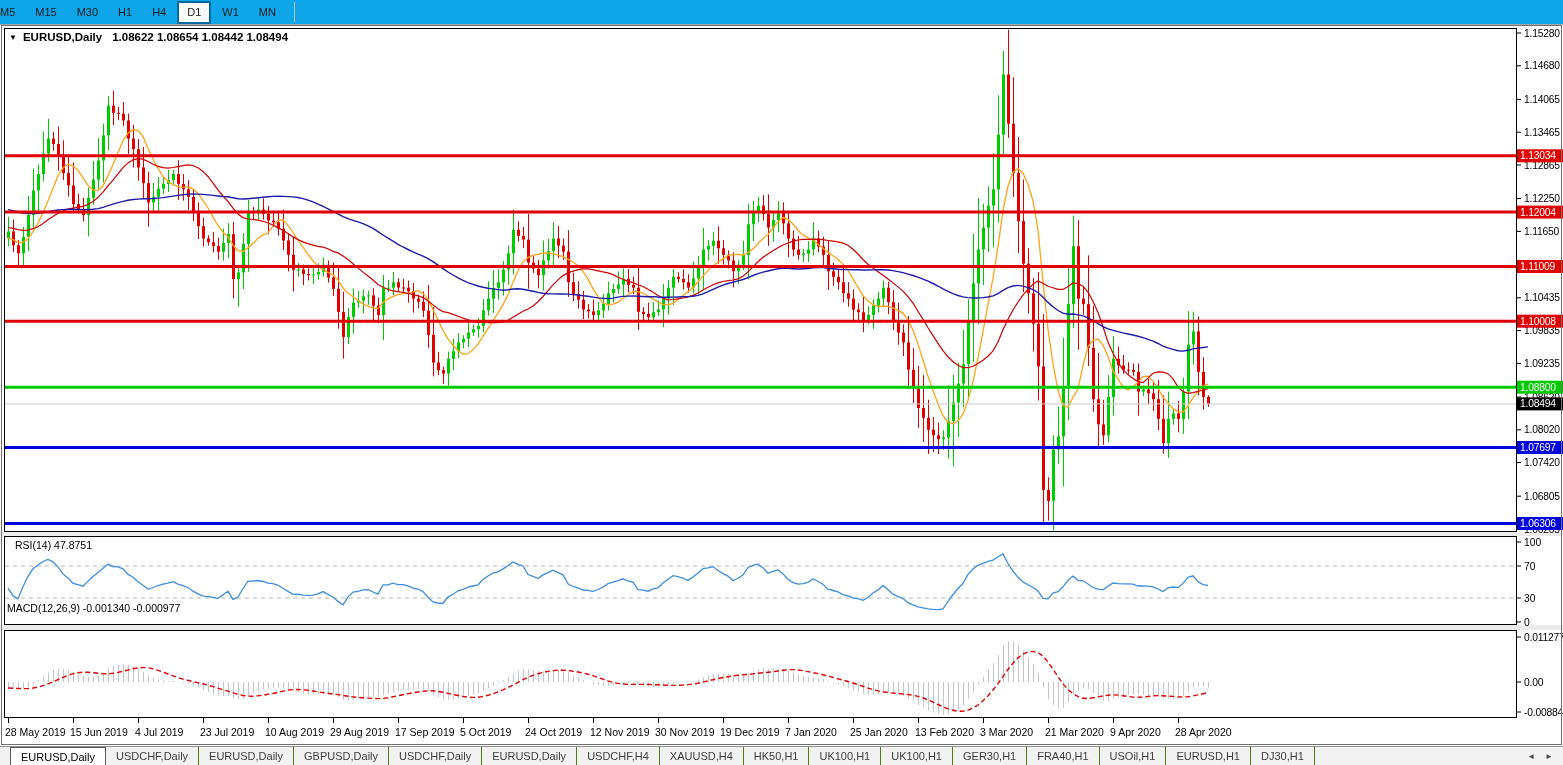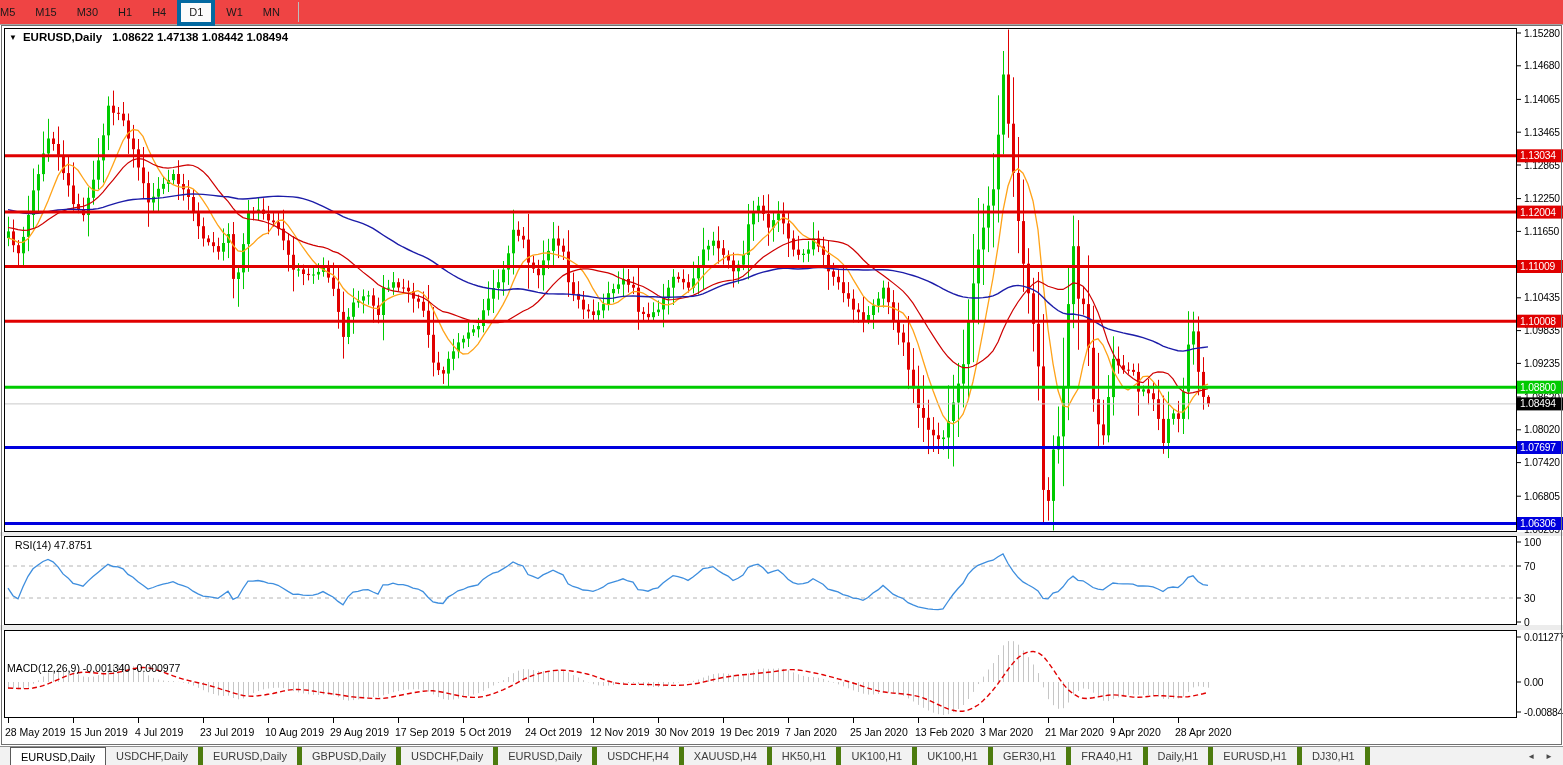--- a/index.html
+++ b/index.html
@@ -1,40 +1,40 @@
 <!DOCTYPE html>
 <html><head>
 <meta charset="utf-8">
 <style>
   html,body{margin:0;padding:0;}
   body{width:1563px;height:765px;position:relative;overflow:hidden;background:#fff;
        font-family:"Liberation Sans",sans-serif;-webkit-font-smoothing:none;}
   svg{position:absolute;left:0;top:0;}
   svg text{font-family:"Liberation Sans",sans-serif;}
   
-  .toolbar{position:absolute;top:0;left:0;right:0;height:24px;background:#ef4444;
+  .toolbar{position:absolute;top:0;left:0;right:0;height:24px;background:#0ea5e9;
            border-bottom:1px solid #a6a6a6;display:flex;align-items:center;z-index:5;}
   .tfbtn{font-size:11px;color:#1a1a1a;padding:2px 8px;margin:0 1px;line-height:15px;
          border:1px solid transparent;cursor:default;}
   .tfbtn:first-child{margin-left:-9px;}
-  .tfbtn.active{background:#fbfbfb;border:4px solid #0369a1;}
+  .tfbtn.active{background:#fbfbfb;border:2px solid #0369a1;}
   .tbsep{width:1px;height:20px;background:#bdbdbd;margin-left:8px;}
   
   .chart-title{position:absolute;left:9px;top:31px;z-index:4;font-size:11.5px;font-weight:bold;
                color:#000;display:flex;align-items:center;}
   .chart-title .dd{font-size:8px;margin-right:6px;}
   .chart-title .sym{margin-right:10px;}
   .ind-label{position:absolute;left:7px;z-index:4;font-size:10.5px;color:#000;}
   #rsiLabel{top:539px;padding-left:8px;}
-  #macdLabel{top:662px;}
+  #macdLabel{top:602px;}
   
   .tabbar{position:absolute;left:0;right:0;bottom:0;height:19px;background:#f2f2f2;
           border-top:1px solid #8f8f8f;display:flex;align-items:stretch;z-index:5;
           font-size:11px;color:#3c3c3c;padding-left:10px;box-sizing:border-box;}
-  .tab{padding:2px 10px 0 10px;line-height:15px;border-right:5px solid #4d7c0f;white-space:nowrap;cursor:default;}
+  .tab{padding:2px 10px 0 10px;line-height:15px;border-right:1px solid #4d7c0f;white-space:nowrap;cursor:default;}
   .tab.active{background:#fff;border:1px solid #5a5a5a;border-bottom:none;color:#000;}
   .tabspacer{flex:1;border-right:none;}
   .tabarrows{display:flex;align-items:center;gap:10px;padding-right:10px;color:#4a4a4a;font-size:8px;}
 </style>
 </head>
 <body>
 
 <svg id="chart" width="1563" height="765">
     <g>
       <rect x="4.5" y="28.5" width="1512" height="503" fill="#fff" stroke="#000" stroke-width="1"></rect>
@@ -906,41 +906,41 @@
   <div class="tfbtn">H4</div>
   <div class="tfbtn active">D1</div>
   <div class="tfbtn">W1</div>
   <div class="tfbtn">MN</div>
   <div class="tbsep"></div>
 </div>
 
 <div class="chart-title">
   <span class="dd">▼</span>
   <span class="sym">EURUSD,Daily</span>
-  <span>1.08622 1.47138 1.08442 1.08494</span>
+  <span>1.08622 1.08654 1.08442 1.08494</span>
 </div>
 
 <div class="ind-label" id="rsiLabel">RSI(14) 47.8751</div>
 <div class="ind-label" id="macdLabel">MACD(12,26,9) -0.001340 -0.000977</div>
 
 <div class="tabbar">
   <div class="tab active">EURUSD,Daily</div>
   <div class="tab">USDCHF,Daily</div>
   <div class="tab">EURUSD,Daily</div>
   <div class="tab">GBPUSD,Daily</div>
   <div class="tab">USDCHF,Daily</div>
   <div class="tab">EURUSD,Daily</div>
   <div class="tab">USDCHF,H4</div>
   <div class="tab">XAUUSD,H4</div>
   <div class="tab">HK50,H1</div>
   <div class="tab">UK100,H1</div>
   <div class="tab">UK100,H1</div>
   <div class="tab">GER30,H1</div>
   <div class="tab">FRA40,H1</div>
-  <div class="tab">Daily,H1</div>
+  <div class="tab">USOil,H1</div>
   <div class="tab">EURUSD,H1</div>
   <div class="tab">DJ30,H1</div>
   <div class="tab tabspacer"></div>
   <div class="tabarrows">
     <span>◄</span>
     <span>►</span>
   </div>
 </div>
 
 </body></html>

